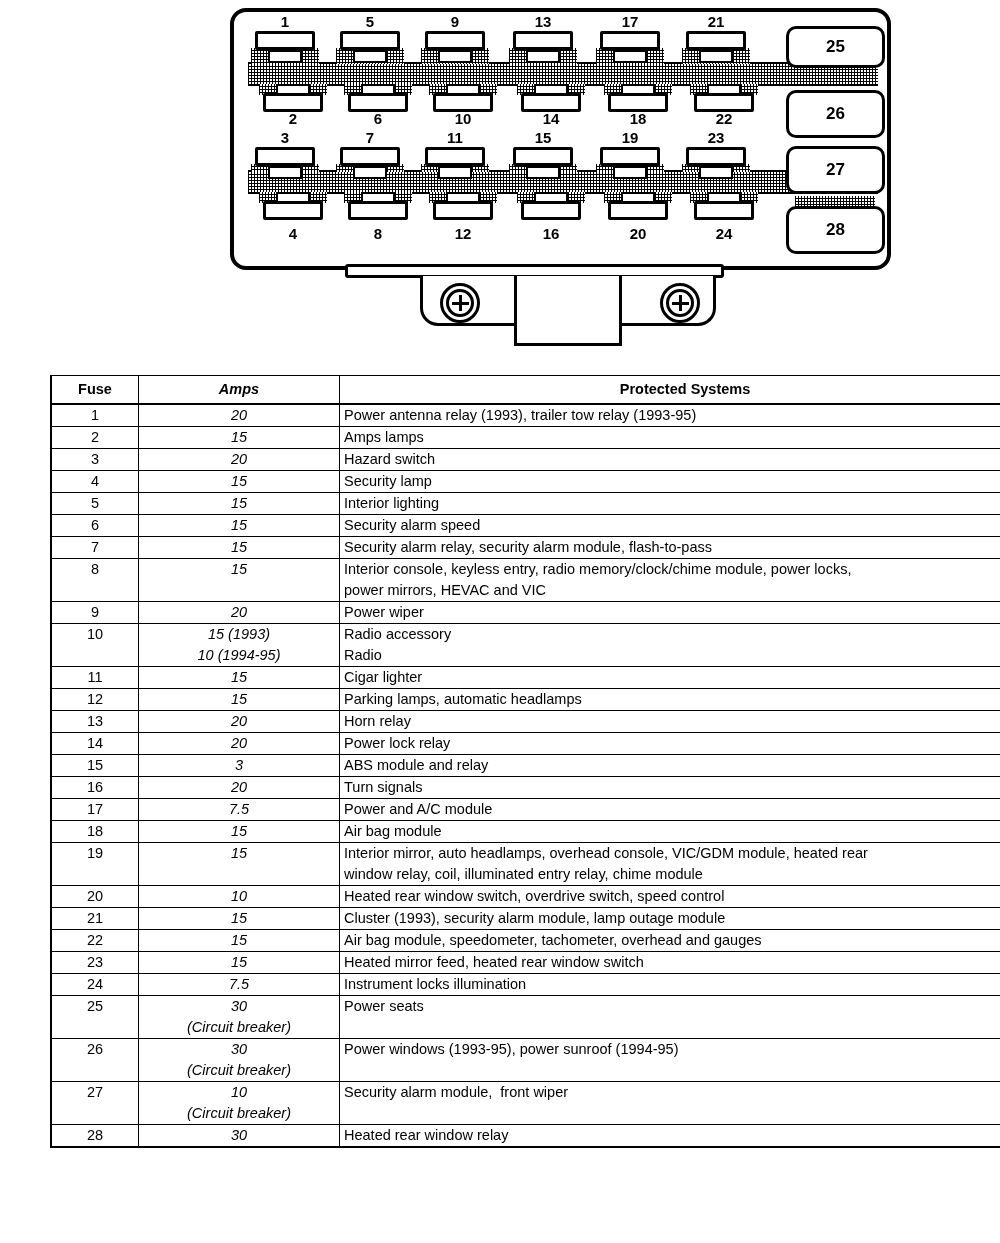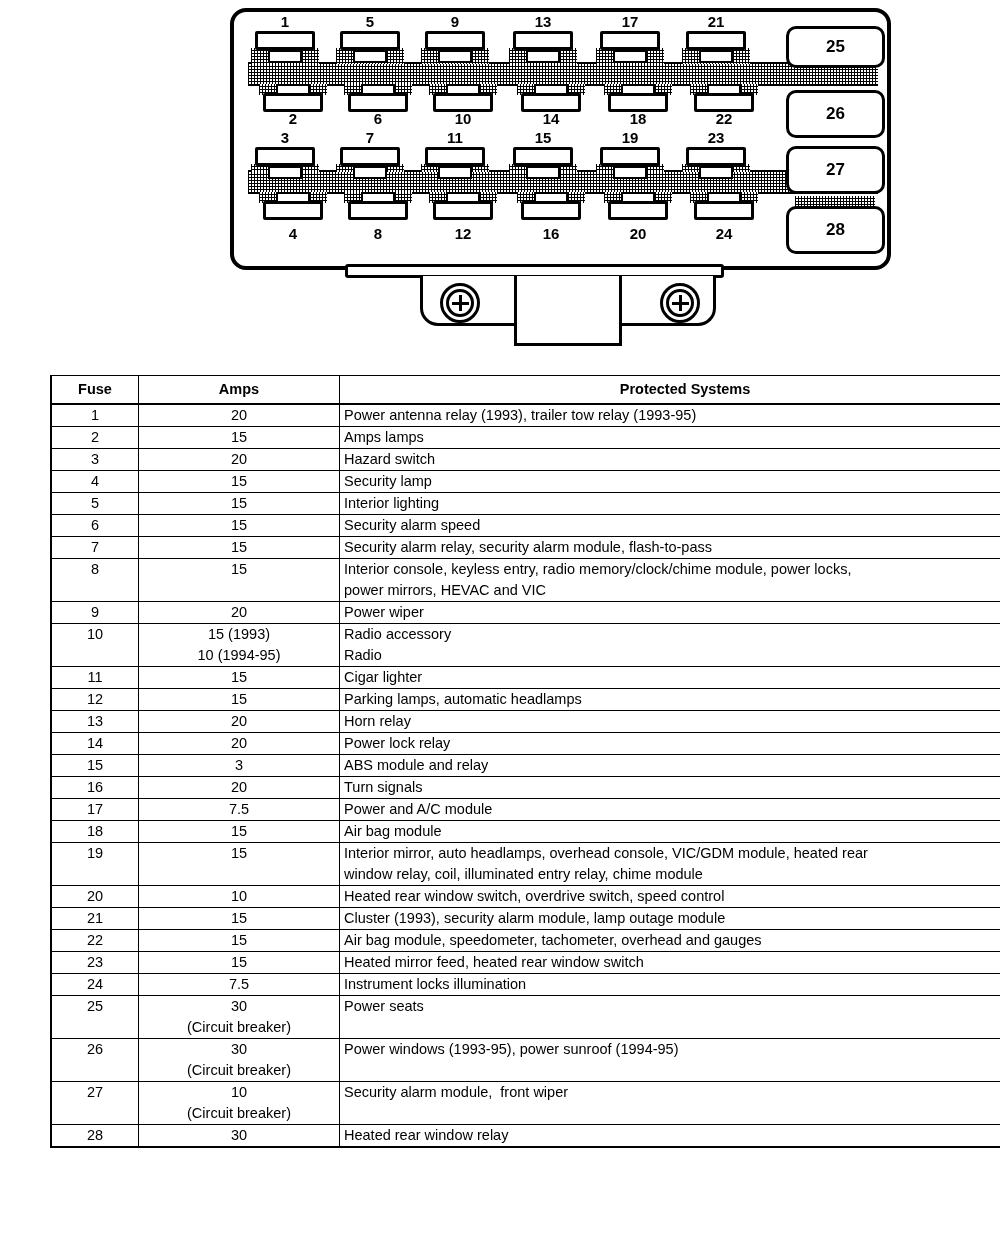--- a/index.html
+++ b/index.html
@@ -95,21 +95,21 @@
   #fuse-table thead th{
     font-weight:bold;font-size:14.5px;height:27px;line-height:27px;padding:0;
     text-align:center;border-bottom:2px solid #000;
   }
   #fuse-table thead tr th:first-child{border-left:2px solid #000;}
   #fuse-table thead tr th:last-child{border-right:2px solid #000;}
   #fuse-table tbody td:first-child{border-left:2px solid #000;}
   #fuse-table tbody td:last-child{border-right:2px solid #000;}
   #fuse-table tbody tr:last-child td{border-bottom:2px solid #000;}
   .c-fuse{width:86px;text-align:center;}
-  .c-amps{width:200px;text-align:center;}
+  .c-amps{width:200px;text-align:center;font-style:italic;}
   .c-sys{text-align:left;padding-left:4px !important;}
   .cell-pad{padding:2px 0 3px 0;}
   .sys-line{display:block;}
   .amps-line{display:block;text-align:center;}
 </style>
 </head>
 <body>
 
 <div id="diagram">
 

